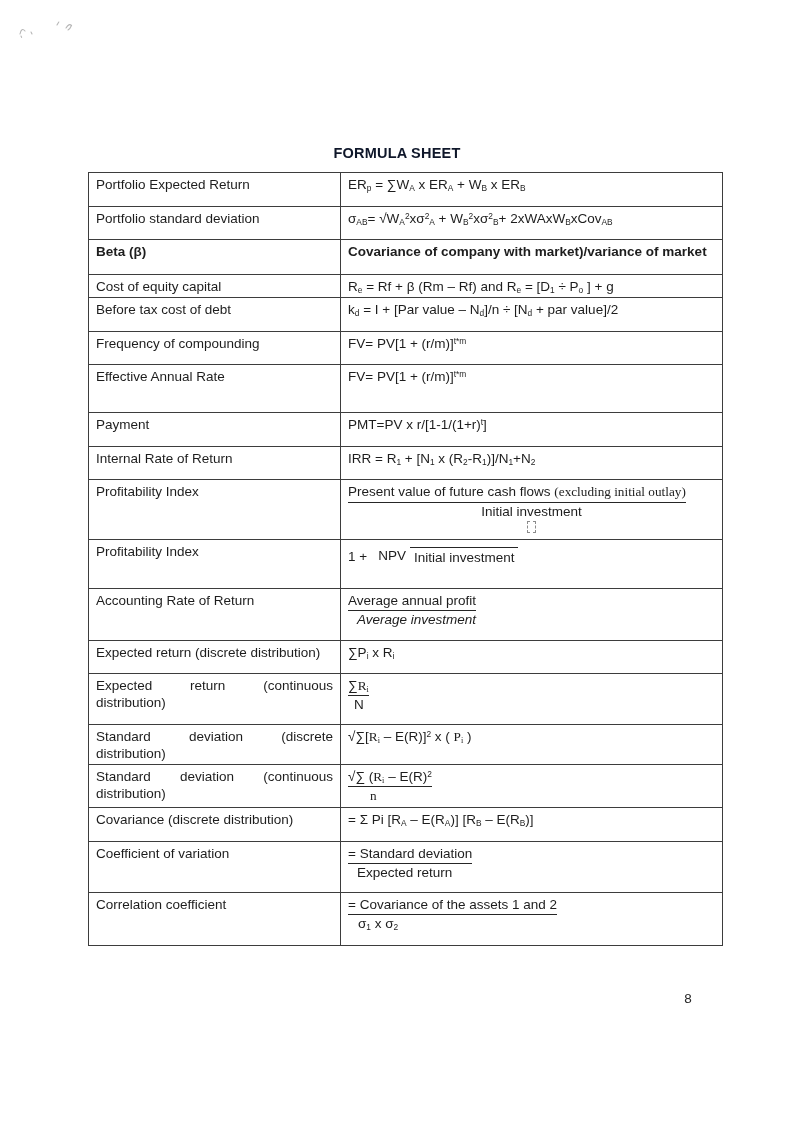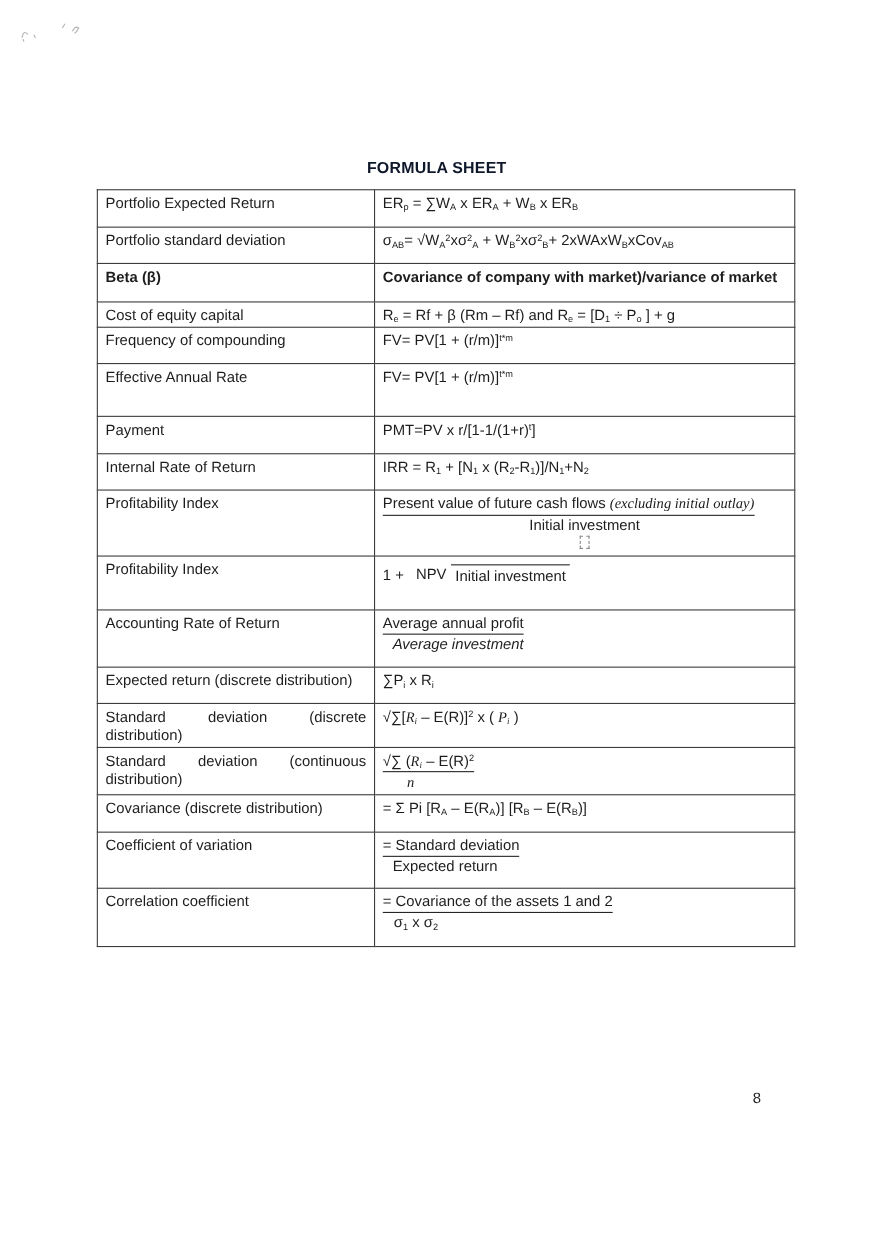--- a/index.html
+++ b/index.html
@@ -51,21 +51,20 @@
   .ul {
     display: inline-block;
     border-bottom: 1.3px solid #262626;
     padding-bottom: 1px;
   }
   sub, sup { font-size: 0.62em; line-height: 0; }
   sub { vertical-align: -0.24em; }
   sup { vertical-align: 0.52em; }
   .mathit {
     font-family: "Liberation Serif", serif;
-    font-style: italic;
     font-size: 0.98em;
   }
   .frac { display: inline-flex; align-items: center; gap: 7px; margin-top: 4px; }
   .frac-stack { display: inline-flex; align-items: center; }
   .frac-num { padding: 0 4px 1px 4px; }
   .frac-den { border-top: 1.3px solid #262626; padding: 1px 4px 0 4px; }
   .tofu {
     display: inline-block;
     width: 9px;
     height: 12px;
@@ -120,20 +119,26 @@
         <td class="formula-cell">
           <div class="fline"><span>Covariance of company with market)/variance of market</span></div>
         </td>
       </tr>
       <tr style="height: 20px;">
         <td class="label-cell">Cost of equity capital</td>
         <td class="formula-cell">
           <div class="fline"><span>R<sub>e</sub> = Rf + β (Rm – Rf) and R<sub>e</sub> = [D<sub>1</sub> ÷ P<sub>o</sub> ] + g</span></div>
         </td>
       </tr>
+      <tr style="height: 34px;">
+        <td class="label-cell">Before tax cost of debt</td>
+        <td class="formula-cell">
+          <div class="fline"><span>k<sub>d</sub> = I + [Par value – N<sub>d</sub>]/n ÷ [N<sub>d</sub> + par value]/2</span></div>
+        </td>
+      </tr>
       <tr style="height: 33px;">
         <td class="label-cell">Frequency of compounding</td>
         <td class="formula-cell">
           <div class="fline"><span>FV= PV[1 + (r/m)]<sup>t*m</sup></span></div>
         </td>
       </tr>
       <tr style="height: 48px; padding-left: 20px;">
         <td class="label-cell">Effective Annual Rate</td>
         <td class="formula-cell">
           <div class="fline"><span>FV= PV[1 + (r/m)]<sup>t*m</sup></span></div>
@@ -175,20 +180,34 @@
           <div class="fline"><span class="ul">Average annual profit</span></div>
           <div class="fline" style="padding-left: 9px; font-style: italic;"><span>Average investment</span></div>
         </td>
       </tr>
       <tr style="height: 33px;">
         <td class="label-cell">Expected return (discrete distribution)</td>
         <td class="formula-cell">
           <div class="fline"><span>∑P<sub>i</sub> x R<sub>i</sub></span></div>
         </td>
       </tr>
+      <tr style="height: 51px;">
+        <td class="label-cell">
+          <div class="spread-line">
+            <span>Expected</span>
+            <span>return</span>
+            <span>(continuous</span>
+          </div>
+          <div><span>distribution)</span></div>
+        </td>
+        <td class="formula-cell">
+          <div class="fline"><span class="ul">∑<span class="mathit">R<sub>i</sub></span></span></div>
+          <div class="fline" style="padding-left: 6px;"><span>N</span></div>
+        </td>
+      </tr>
       <tr style="height: 33px;">
         <td class="label-cell">
           <div class="spread-line">
             <span>Standard</span>
             <span>deviation</span>
             <span>(discrete</span>
           </div>
           <div><span>distribution)</span></div>
         </td>
         <td class="formula-cell">

